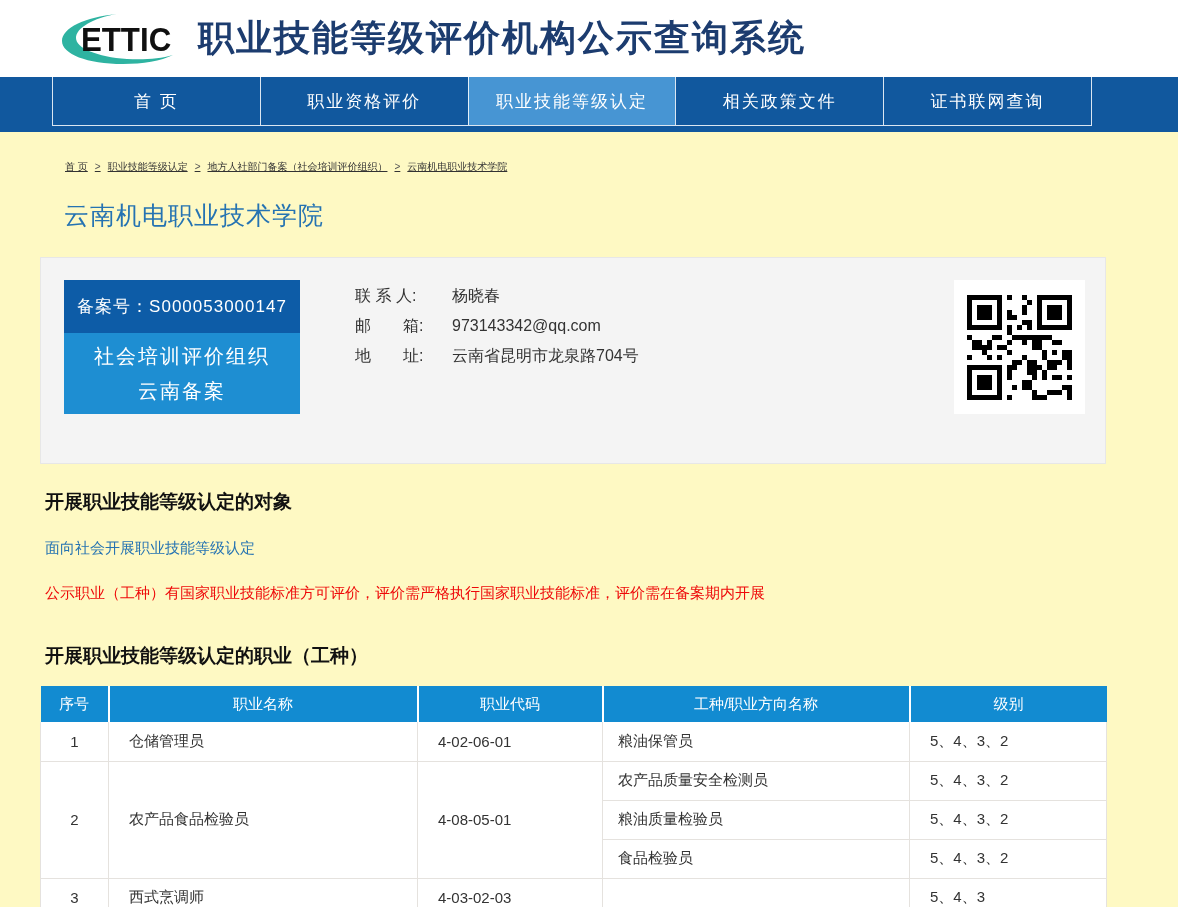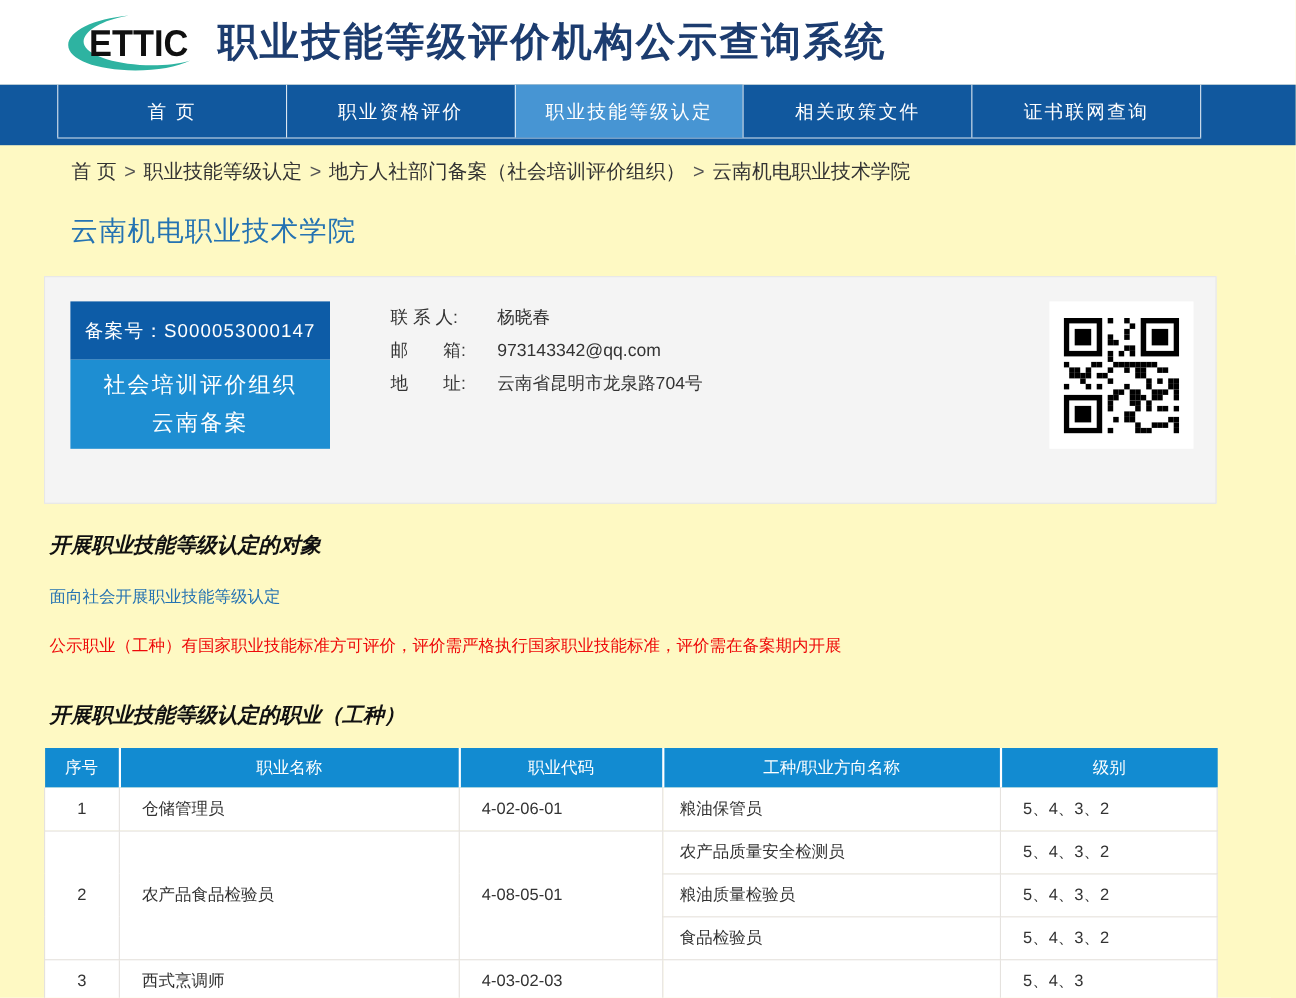--- a/index.html
+++ b/index.html
@@ -19,41 +19,41 @@
   .site-title{font-size:36px;font-weight:bold;color:var(--navy);letter-spacing:2px;}
 
   
   .main-nav{height:55px;background:var(--nav-bg);}
   .nav-inner{margin-left:52px;width:1040px;display:flex;height:49px;border-bottom:1px solid rgba(255,255,255,.85);}
   .nav-item{flex:1 1 0;color:#fff;font-size:17px;letter-spacing:2px;display:flex;align-items:center;justify-content:center;border-left:1px solid rgba(255,255,255,.85);cursor:pointer;}
   .nav-item:last-child{border-right:1px solid rgba(255,255,255,.85);}
   .nav-item.active{background:var(--nav-active);}
 
   
-  .breadcrumb{margin:12px 0 0 65px;font-size:18px;color:var(--text);}
+  .breadcrumb{margin:28px 0 0 65px;font-size:10px;color:var(--text);text-decoration:underline;}
   .breadcrumb .crumb{cursor:pointer;}
   .breadcrumb .sep{margin:0 7px;color:#555;}
 
   
   .page-title{margin:25px 0 0 64px;font-size:25px;font-weight:normal;color:var(--blue);letter-spacing:1px;}
 
   
   .info-card{margin:25px 0 0 40px;width:1066px;height:207px;background:var(--card-bg);
     border:1px solid var(--card-border);display:flex;align-items:flex-start;padding:22px 20px 0 23px;}
   .badge{width:236px;height:134px;flex:0 0 auto;color:#fff;text-align:center;}
   .badge-top{height:53px;background:var(--badge-top);font-size:17px;line-height:53px;letter-spacing:1px;}
   .badge-bottom{height:81px;background:var(--badge-bottom);font-size:20px;padding-top:6px;letter-spacing:2px;}
   .badge-bottom div{line-height:35px;}
   .contacts{margin-left:31px;padding-top:1px;font-size:16px;color:var(--text);}
   .contact-line{line-height:30px;white-space:pre;margin-left:24px;}
   .contact-label{display:inline-block;width:97px;}
   .qr-box{margin-left:auto;margin-right:0;width:131px;height:134px;background:#fff;display:flex;align-items:center;justify-content:center;}
 
   
-  .section-heading{margin:25px 0 0 45px;font-size:19px;font-weight:bold;color:#111;font-style:italic;}
+  .section-heading{margin:25px 0 0 45px;font-size:19px;font-weight:bold;color:#111;}
   .link-line{margin:24px 0 0 45px;font-size:15px;color:var(--blue);}
   .notice{margin:26px 0 0 45px;font-size:15px;color:var(--red);}
   .heading-2{margin-top:40px;}
 
   
   .occ-table{margin:17px 0 0 40px;border-collapse:collapse;table-layout:fixed;width:1066px;font-size:15px;color:var(--text);}
   .occ-table thead th{background:var(--th-bg);color:#fff;font-weight:normal;height:36px;text-align:center;border-left:2px solid #fff;}
   .occ-table thead th:first-child{border-left:none;}
   .occ-table td{border:1px solid var(--table-border);height:39px;vertical-align:middle;background:#fff;}
   .occ-table td.cell-no{text-align:center;}

